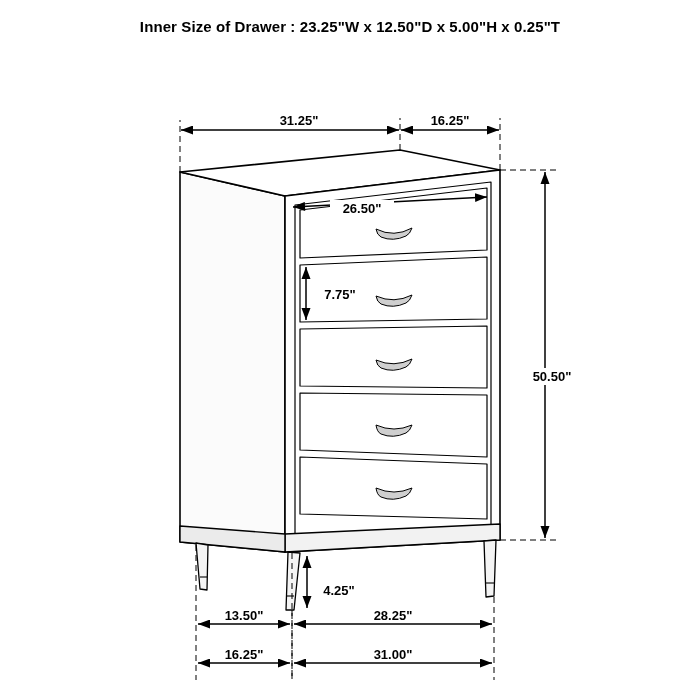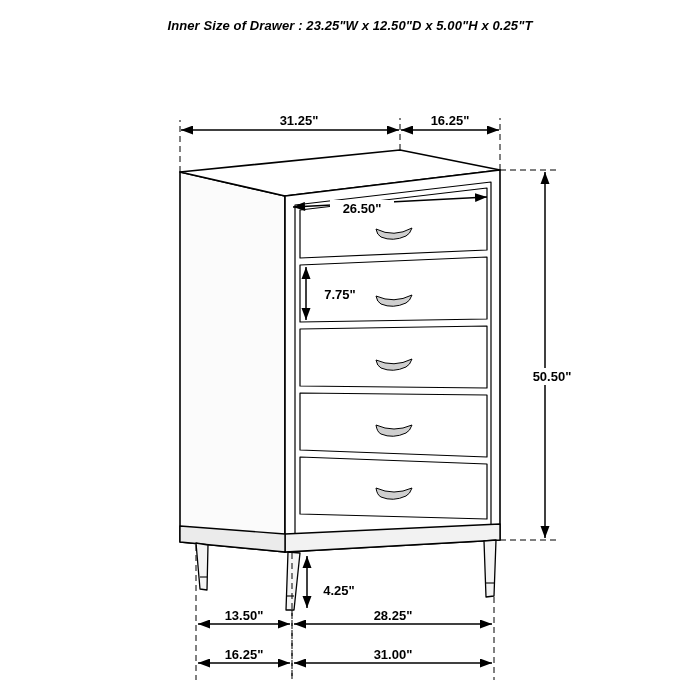--- a/index.html
+++ b/index.html
@@ -14,24 +14,23 @@
     color: #000000;
     position: relative;
     overflow: hidden;
   }
   #title {
     position: absolute;
     top: 18px;
     left: 0;
     width: 700px;
     text-align: center;
-    font-size: 13px;
+    font-size: 15px;
     font-weight: bold;
     letter-spacing: 0.1px;
-    font-style: italic;
   }
   #diagram-wrap {
     position: absolute;
     top: 0;
     left: 0;
     width: 700px;
     height: 700px;
   }
   svg {
     display: block;

